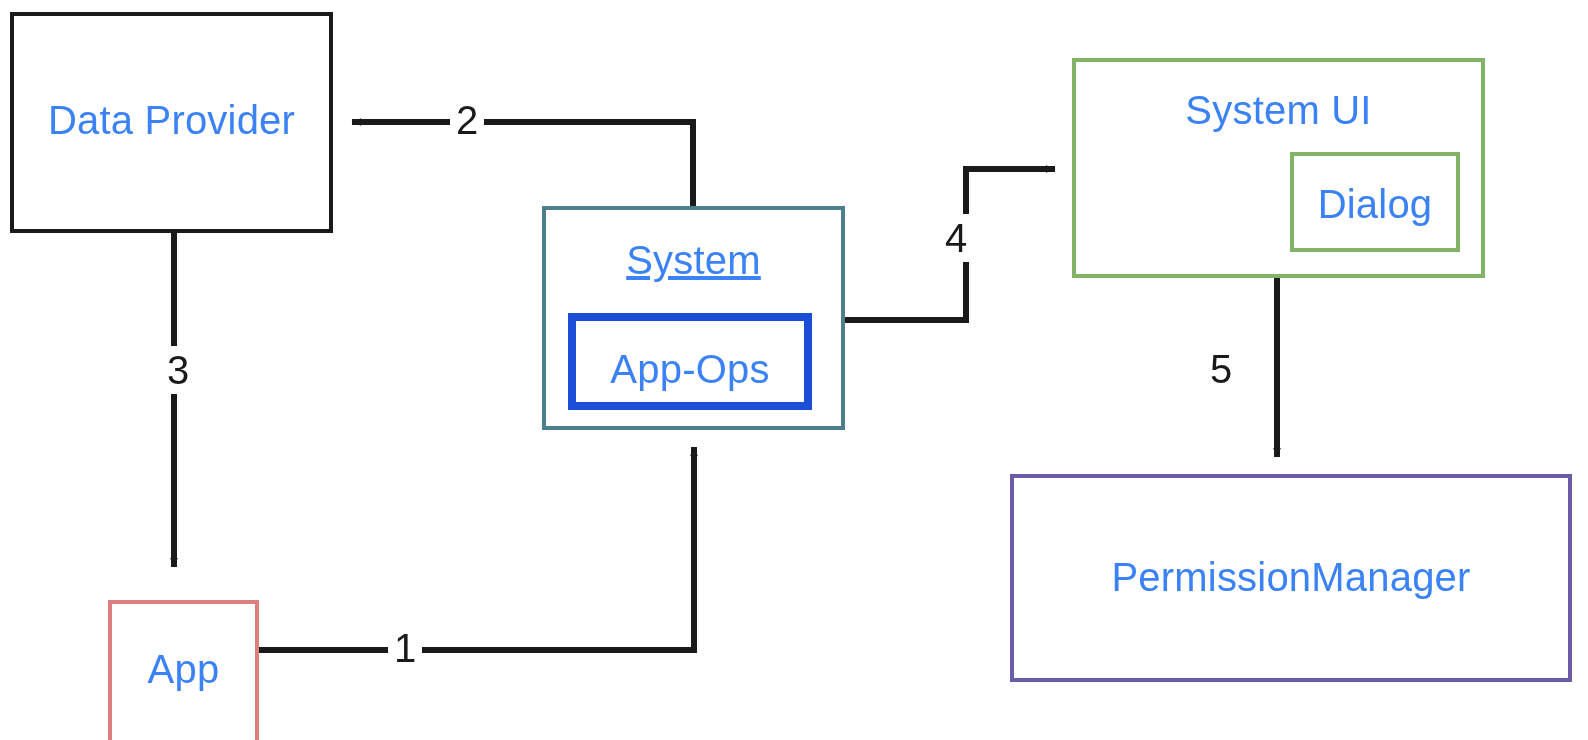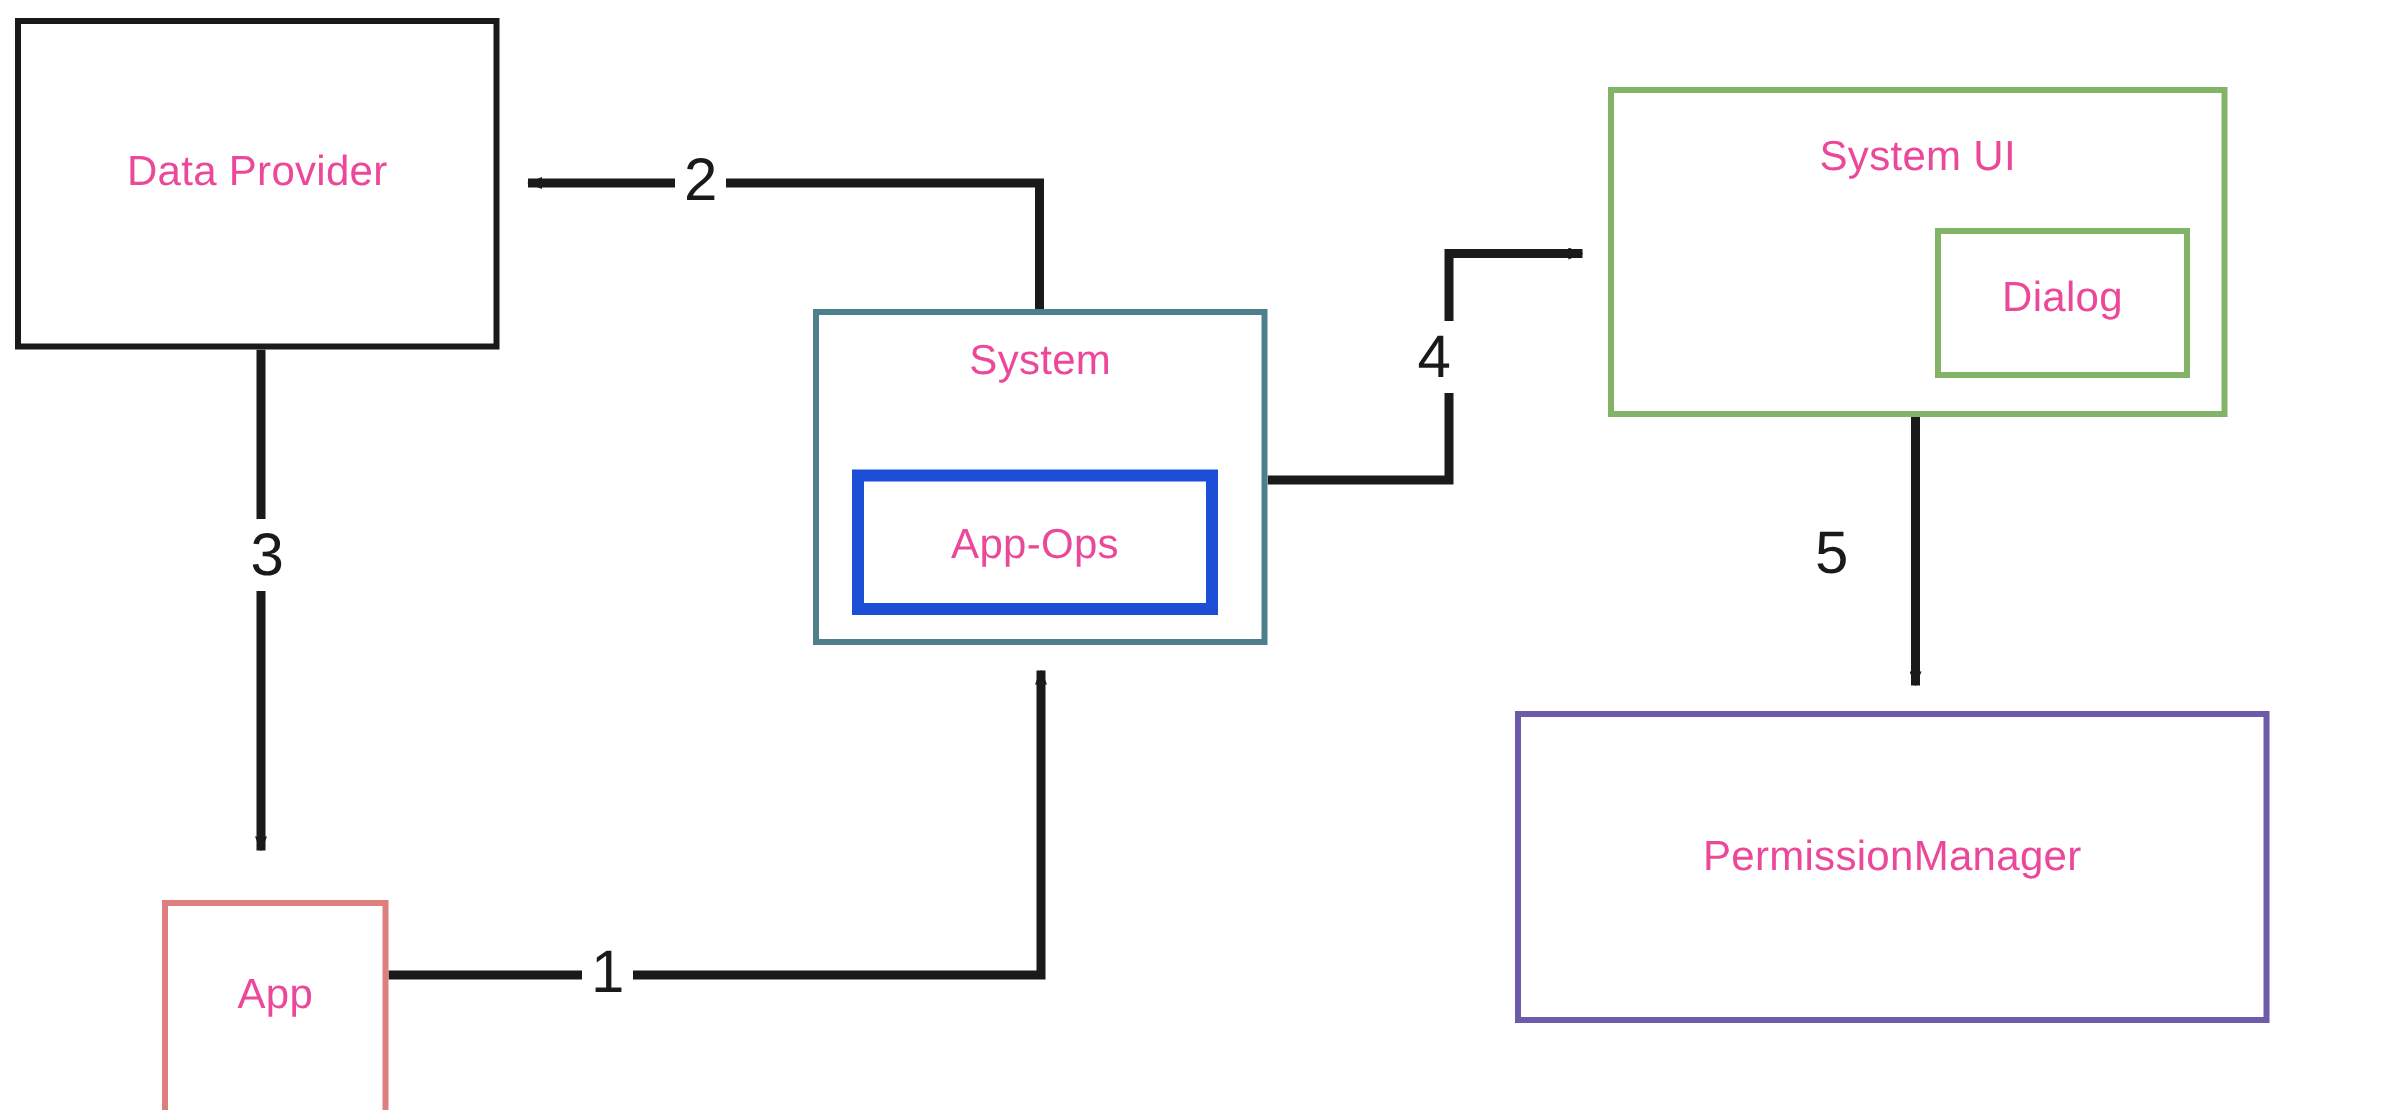--- a/index.html
+++ b/index.html
@@ -28,22 +28,22 @@
   .node {
     position: absolute;
     box-sizing: border-box;
     background: #ffffff;
   }
   .node-label {
     position: absolute;
     left: 0;
     width: 100%;
     text-align: center;
-    color: #ec4899;
-    font-size: 28px;
+    color: #3b82f6;
+    font-size: 40px;
     line-height: 1;
     white-space: nowrap;
     letter-spacing: 0.2px;
   }
   
   #node-data-provider {
     left: 10px;
     top: 12px;
     width: 323px;
     height: 221px;
@@ -52,21 +52,21 @@
   #node-data-provider .node-label { top: 84px; }
 
   
   #node-system {
     left: 542px;
     top: 206px;
     width: 303px;
     height: 224px;
     border: 4px solid #4d7f8c;
   }
-  #node-system > .node-label { top: 16px; }
+  #node-system > .node-label { top: 30px; text-decoration: underline; }
 
   
   #node-app-ops {
     left: 568px;
     top: 313px;
     width: 244px;
     height: 97px;
     border: 8px solid #1d4ed8;
   }
   #node-app-ops .node-label { top: 28px; }
@@ -89,21 +89,21 @@
     height: 100px;
     border: 4px solid #82b366;
     padding-left: 48px;
   }
   #node-dialog .node-label { top: 28px; }
 
   
   #node-permission-manager {
     left: 1010px;
     top: 474px;
-    width: 503px;
+    width: 562px;
     height: 208px;
     border: 4px solid #6c5ba8;
   }
   #node-permission-manager .node-label { top: 79px; }
 
   
   #node-app {
     left: 108px;
     top: 584px;
     width: 151px;

